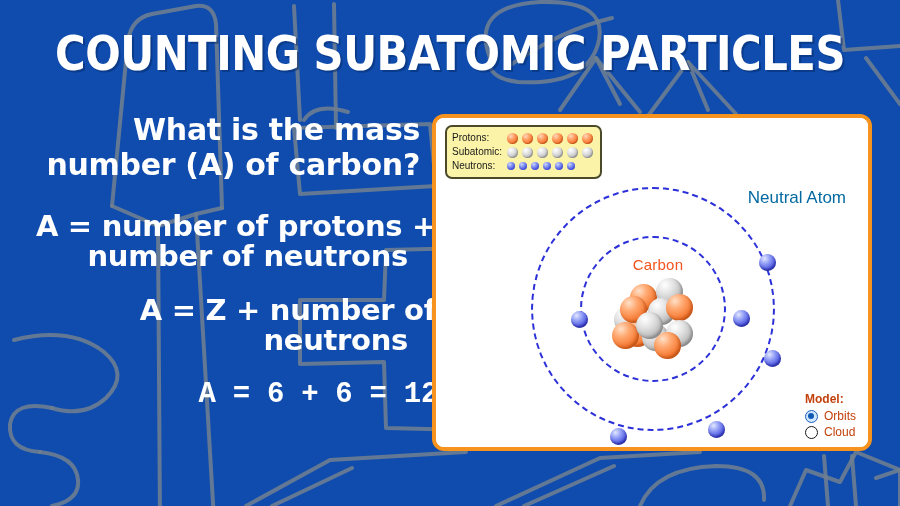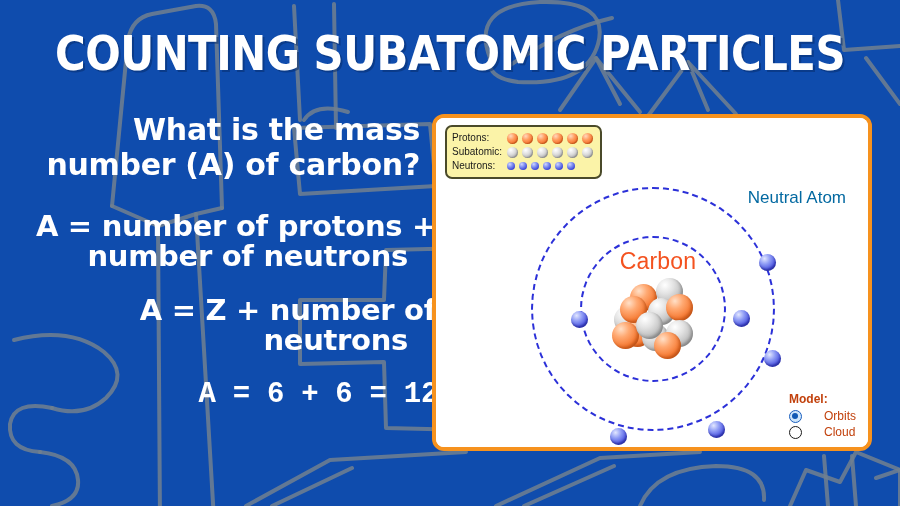--- a/index.html
+++ b/index.html
@@ -176,25 +176,25 @@
     background: radial-gradient(circle at 33% 26%, #ffe0c8 0%, #ffa972 30%, #f5772f 68%, #cf5514 100%);
     box-shadow: inset -2px -2px 3px rgba(130,45,0,.4);
   }
   #nucleus .nuc.nu {
     background: radial-gradient(circle at 33% 26%, #ffffff 0%, #e3e3e3 32%, #bcbcbc 68%, #909090 100%);
     box-shadow: inset -2px -2px 3px rgba(60,60,60,.35);
   }
   
   #carbon-label {
     position: absolute;
-    left: 174px; top: 130px;
+    left: 174px; top: 138px;
     width: 96px;
     text-align: center;
     font-family: "Liberation Sans", sans-serif;
-    font-size: 23px;
+    font-size: 15px;
     color: #f4521f;
     letter-spacing: .2px;
   }
   
   #neutral-label {
     position: absolute;
     right: 22px; top: 70px;
     font-family: "Liberation Sans", sans-serif;
     font-size: 17px;
     color: #0369a1;
@@ -209,21 +209,21 @@
     color: #c2410c;
   }
   #model .mtitle {
     font-size: 12px;
     font-weight: bold;
     margin-bottom: 3px;
   }
   .radio-row {
     display: flex;
     align-items: center;
-    gap: 22px;
+    gap: 6px;
     margin-top: 2px;
     font-size: 12px;
   }
   .radio {
     width: 13px; height: 13px;
     border-radius: 50%;
     border: 1.6px solid #1a1a1a;
     background: #fff;
     box-sizing: border-box;
     position: relative;

